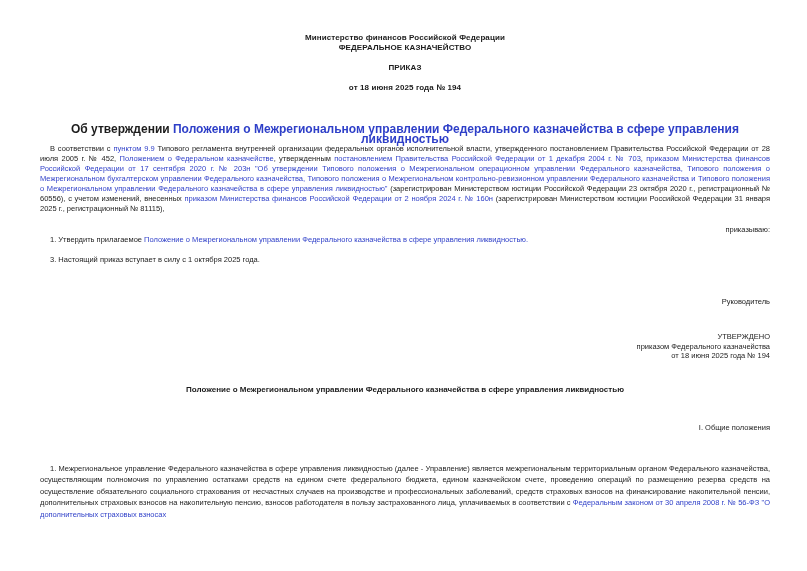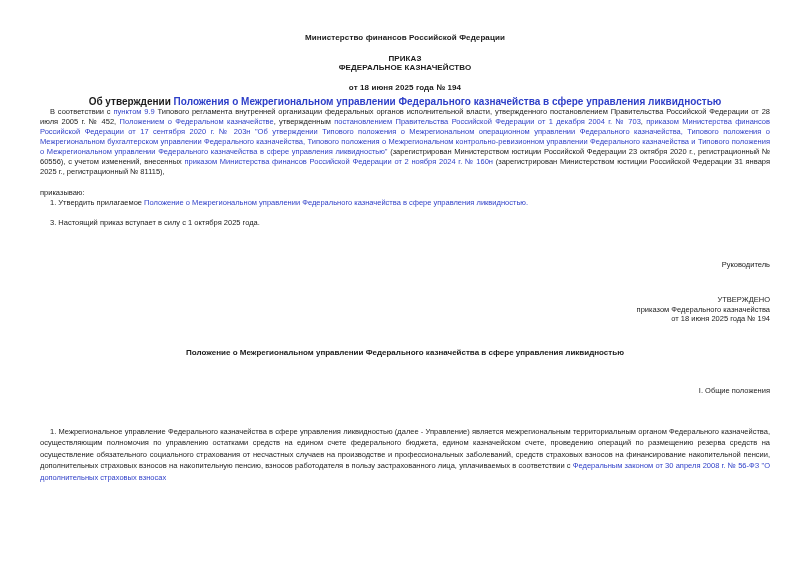--- a/index.html
+++ b/index.html
@@ -16,48 +16,48 @@
   }
   .center { text-align: center; }
   .hdr-line {
     font-size: 8px;
     font-weight: bold;
     line-height: 9.5px;
     letter-spacing: 0.1px;
   }
   .doc-type   { margin-top: 11px; }
   .doc-date   { margin-top: 10px; }
-  .doc-title  { margin-top: 5px; font-size: 10px; font-weight: bold; line-height: 10px; text-align: center; }
+  .doc-title  { margin-top: 32px; font-size: 12px; font-weight: bold; line-height: 10px; text-align: center; }
   .body-par {
     font-size: 7.5px;
     line-height: 10px;
     text-align: justify;
     text-indent: 10px;
   }
   .preamble   { }
-  .order-word { margin-top: 11px; font-size: 7.5px; line-height: 10px; text-indent: 0; text-align: left; }
+  .order-word { margin-top: 11px; font-size: 7.5px; line-height: 10px; text-indent: 0; text-align: right; }
   .item1      { margin-top: 0; }
   .item2      { margin-top: 10px; }
   .item3      { margin-top: 10px; }
   .sig-block  { margin-top: 32px; text-align: right; font-size: 7.5px; line-height: 10px; }
   .appr-block { margin-top: 25px; text-align: right; font-size: 7.5px; line-height: 9.5px; }
   .reg-title  { margin-top: 24px; font-size: 8px; font-weight: bold; line-height: 10px; }
   .reg-section{ margin-top: 28px; font-size: 7.5px; line-height: 10px; text-align: right; }
   .reg-par    { margin-top: 30px; line-height: 11.5px; }
   .lnk { color: var(--link-color, #2e3fc8); cursor: pointer; }
   .txt { color: inherit; }
 </style>
 </head>
 <body>
 
 <div class="page">
 
   <div class="hdr-line center">Министерство финансов Российской Федерации</div>
+  <div class="hdr-line center">ФЕДЕРАЛЬНОЕ КАЗНАЧЕЙСТВО</div>
   <div class="hdr-line center doc-type">ПРИКАЗ</div>
-  <div class="hdr-line center">ФЕДЕРАЛЬНОЕ КАЗНАЧЕЙСТВО</div>
   <div class="hdr-line center doc-date">от 18 июня 2025 года № 194</div>
 
   <div class="doc-title center"><span class="txt">Об утверждении </span><span class="lnk">Положения о Межрегиональном управлении Федерального казначейства в сфере управления ликвидностью</span></div>
 
   <div class="body-par preamble"><span class="txt">В соответствии с </span><span class="lnk">пунктом 9.9</span><span class="txt"> Типового регламента внутренней организации федеральных органов исполнительной власти, утвержденного постановлением Правительства Российской Федерации от 28 июля 2005 г. № 452, </span><span class="lnk">Положением о Федеральном казначействе</span><span class="txt">, утвержденным </span><span class="lnk">постановлением Правительства Российской Федерации от 1 декабря 2004 г. № 703</span><span class="txt">, </span><span class="lnk">приказом Министерства финансов Российской Федерации от 17 сентября 2020 г. № 203н "Об утверждении Типового положения о Межрегиональном операционном управлении Федерального казначейства, Типового положения о Межрегиональном бухгалтерском управлении Федерального казначейства, Типового положения о Межрегиональном контрольно-ревизионном управлении Федерального казначейства и Типового положения о Межрегиональном управлении Федерального казначейства в сфере управления ликвидностью"</span><span class="txt"> (зарегистрирован Министерством юстиции Российской Федерации 23 октября 2020 г., регистрационный № 60556), с учетом изменений, внесенных </span><span class="lnk">приказом Министерства финансов Российской Федерации от 2 ноября 2024 г. № 160н</span><span class="txt"> (зарегистрирован Министерством юстиции Российской Федерации 31 января 2025 г., регистрационный № 81115),</span></div>
 
   <div class="body-par order-word">приказываю:</div>
 
   <div class="body-par item1"><span class="txt">1. Утвердить прилагаемое </span><span class="lnk">Положение о Межрегиональном управлении Федерального казначейства в сфере управления ликвидностью.</span></div>
   <div class="body-par item3"><span class="txt">3. Настоящий приказ вступает в силу с 1 октября 2025 года.</span></div>

